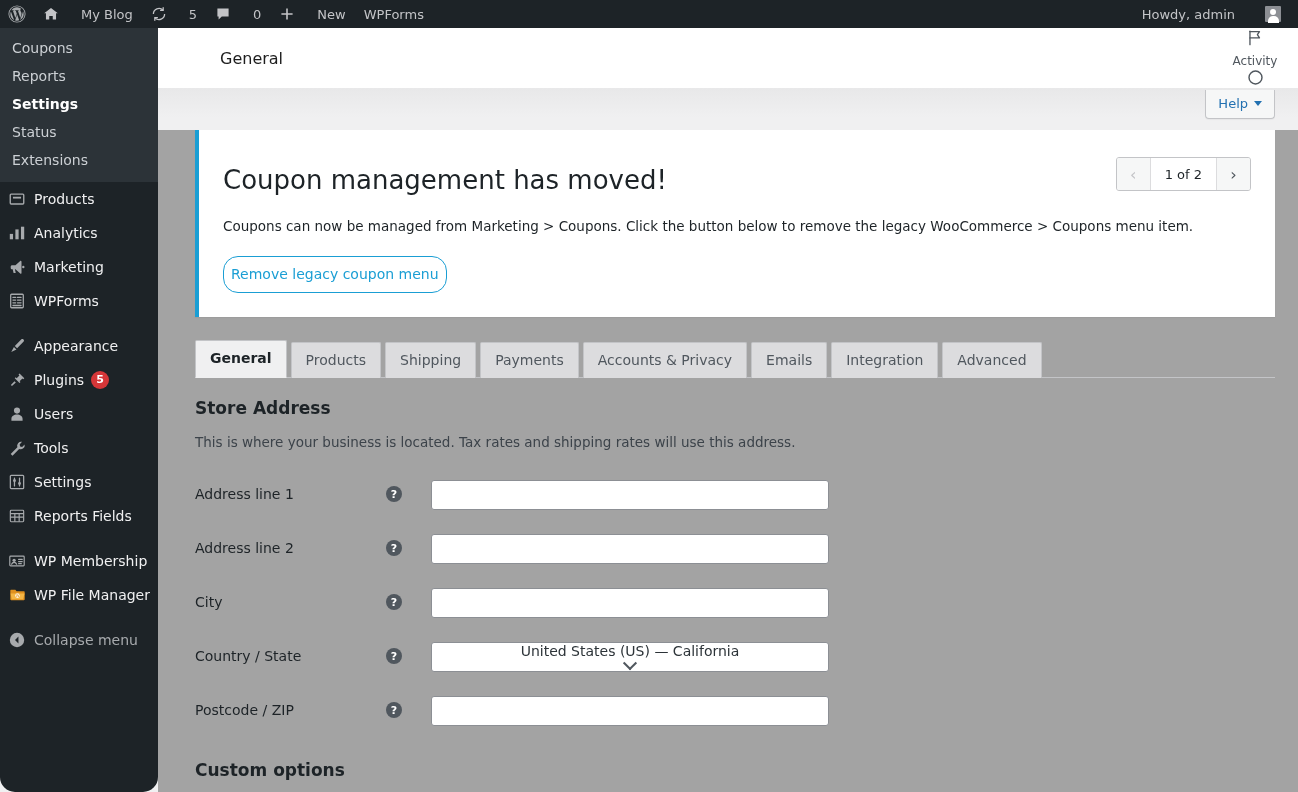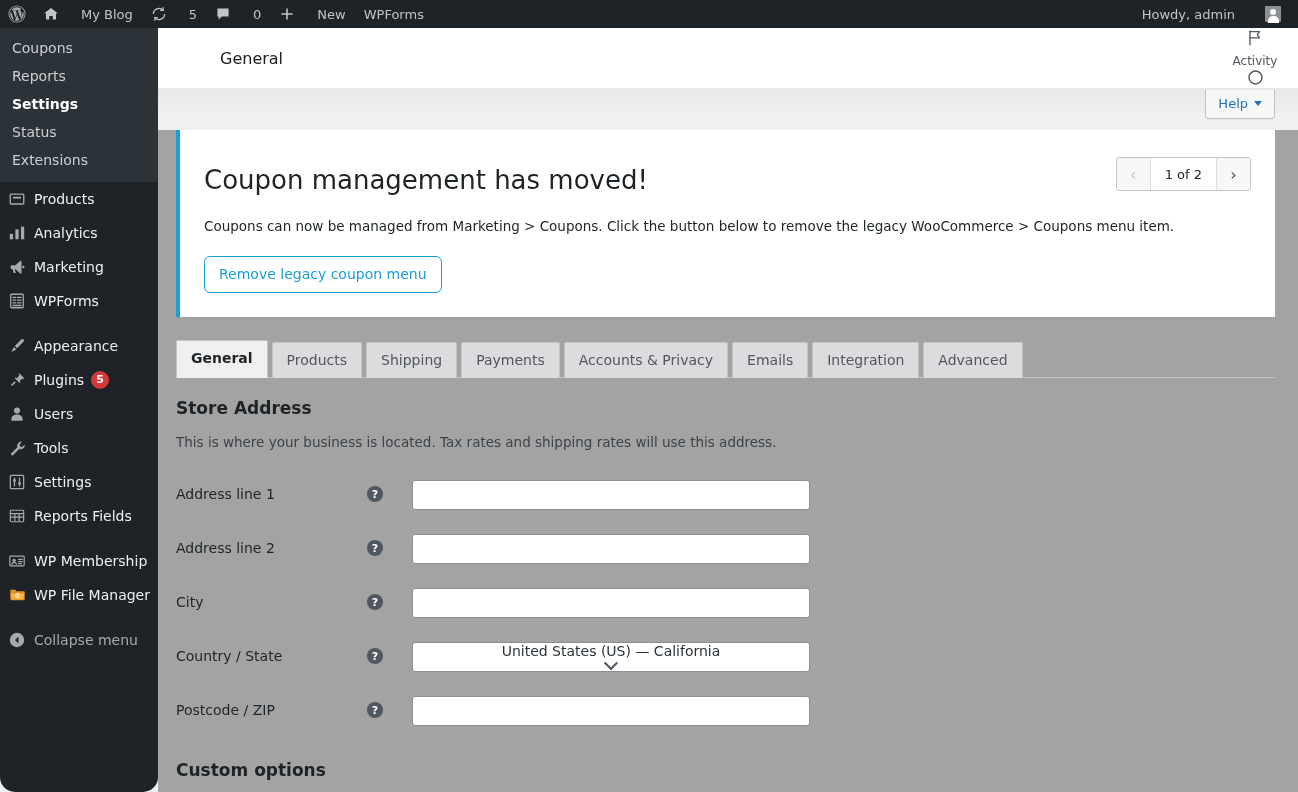--- a/index.html
+++ b/index.html
@@ -130,21 +130,21 @@
     box-shadow: 0 1px 1px rgba(0,0,0,.04);
   }
   .caret-dn {
     width: 0; height: 0;
     border-left: 4px solid transparent;
     border-right: 4px solid transparent;
     border-top: 5px solid #2271b1;
     display: inline-block;
   }
 
-  #content-wrap { padding: 0 23px 0 18px; }
+  #content-wrap { padding: 0 23px 0 18px; margin-left: 19px; }
 
   
   #notice {
     background: #fff;
     border-left: 4px solid #1a9ed4;
     box-shadow: 0 1px 1px rgba(0,0,0,.04);
     padding: 24px 24px 24px 24px;
     position: relative;
     min-height: 172px;
   }
@@ -157,22 +157,22 @@
     margin: 18px 0 0 0;
     font-size: 13.5px; color: #1d2327; line-height: 1.5;
   }
   #notice-btn {
     margin-top: 20px;
     display: inline-block;
     background: #fff;
     border: 1px solid #1a9ed4;
     color: #1a9ed4;
     font-size: 14px;
-    padding: 9px 14px;
-    border-radius: 6px;
+    padding: 9px 7px;
+    border-radius: 15px;
     cursor: pointer;
     line-height: 1.2;
   }
 
   #pager {
     position: absolute; right: 24px; top: 27px;
     display: flex; align-items: stretch;
     border: 1px solid #c3c4c7; border-radius: 3px;
     background: #f6f7f7; height: 34px; overflow: hidden;
   }

